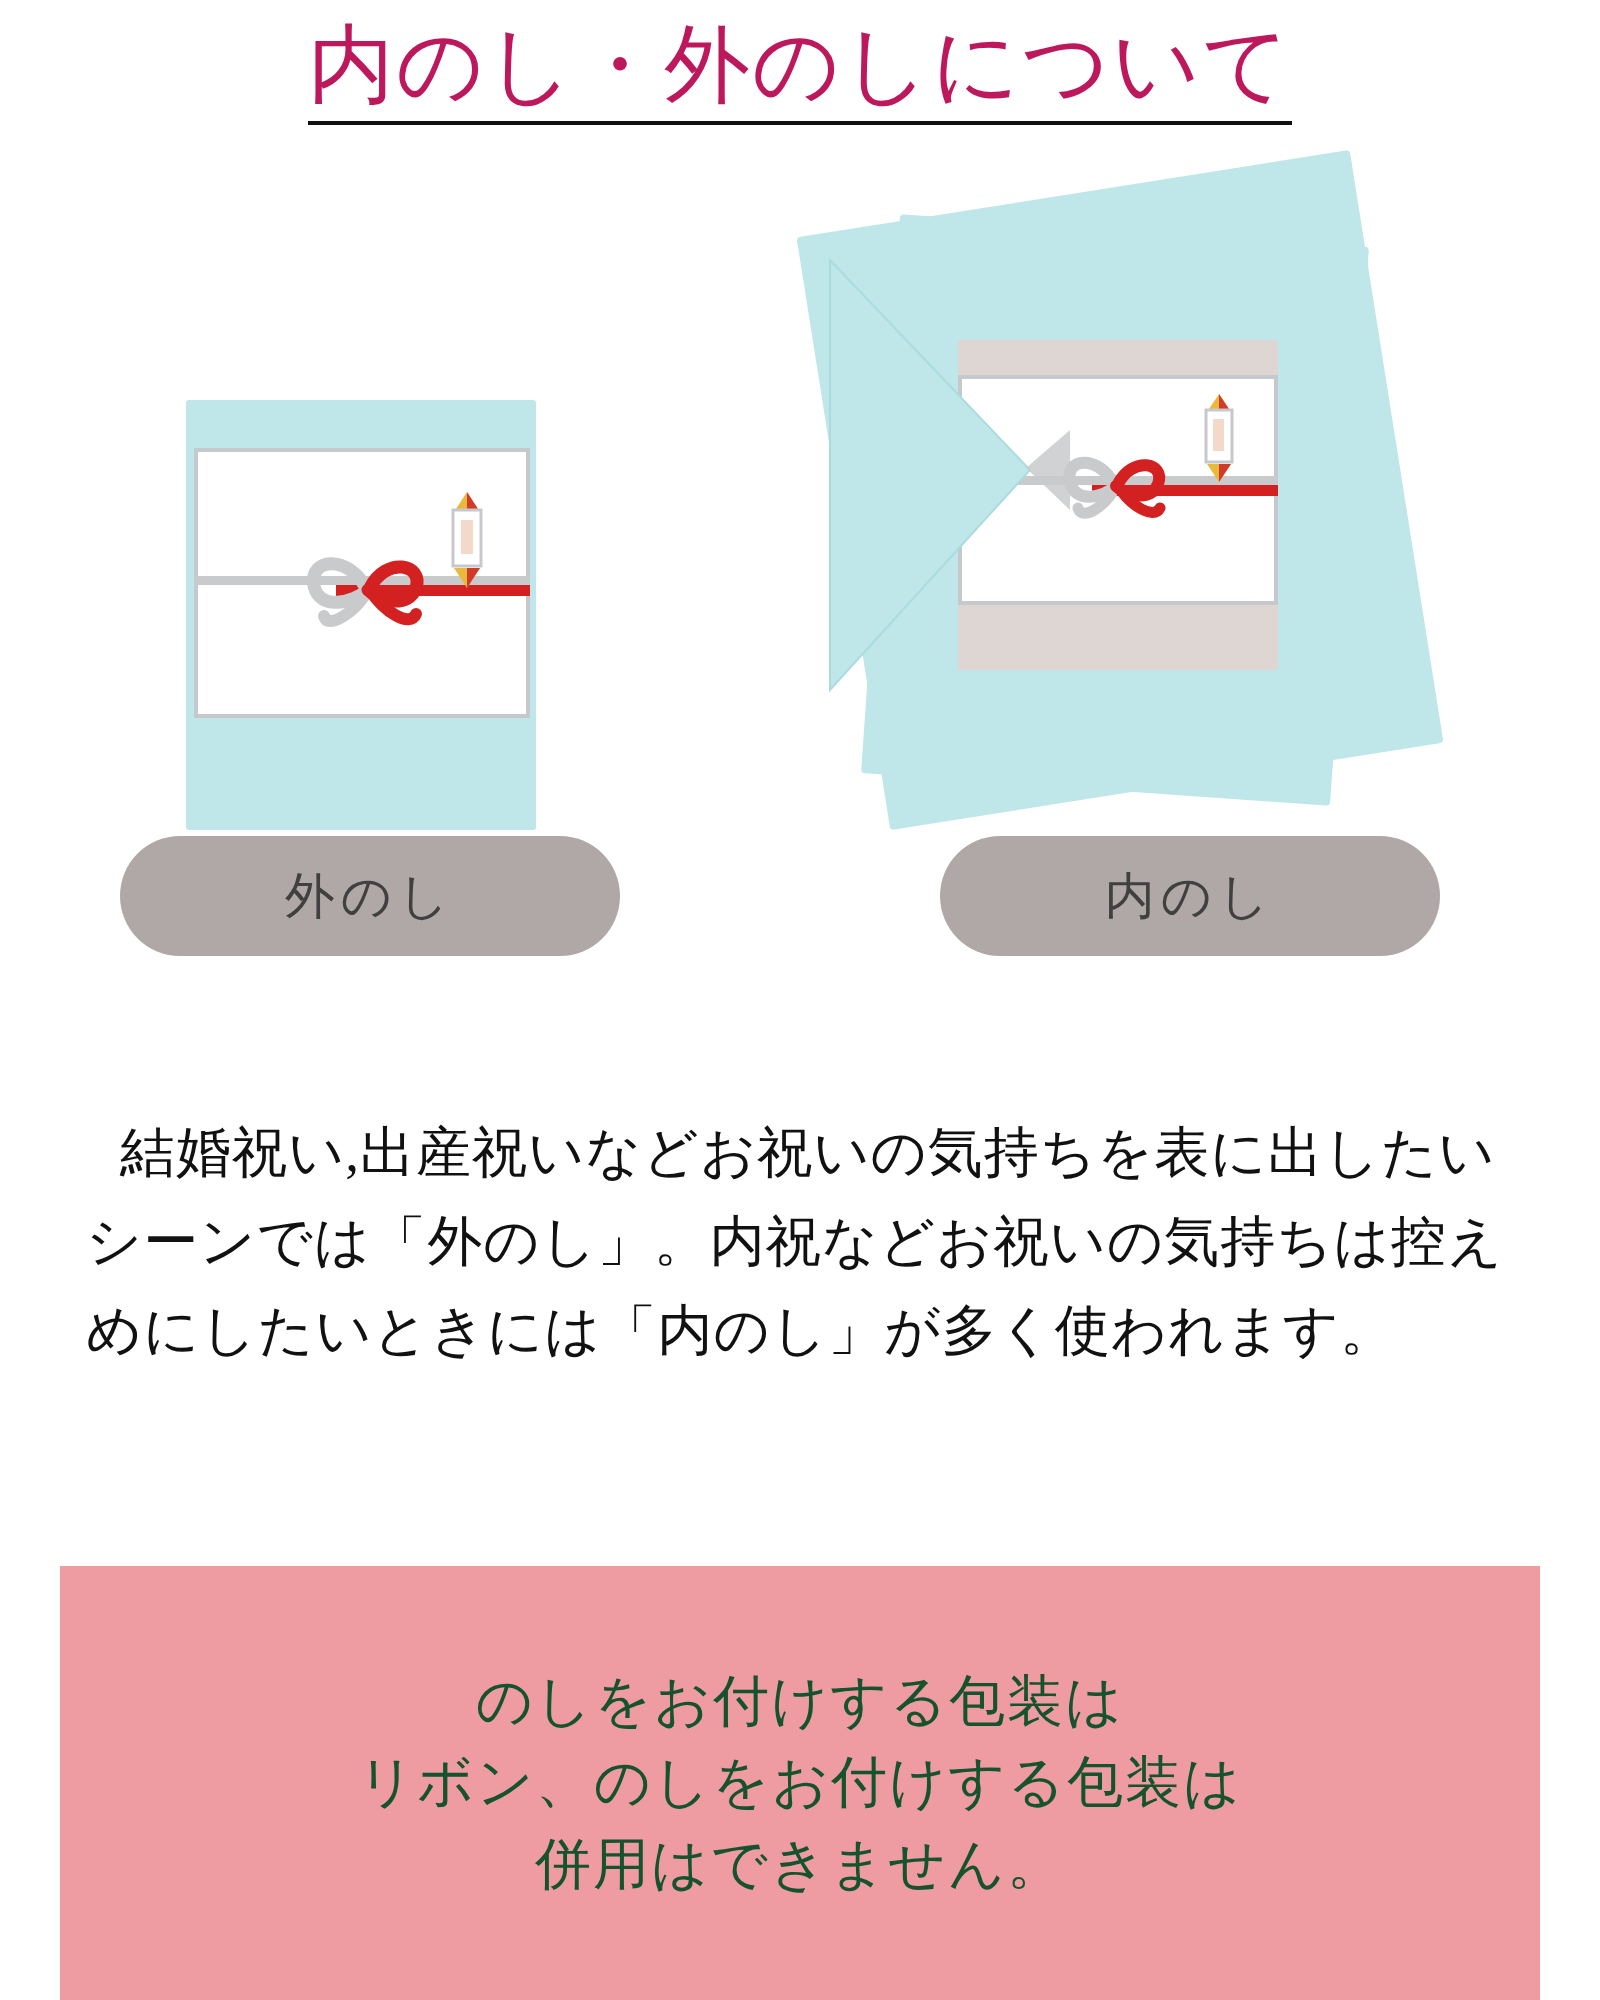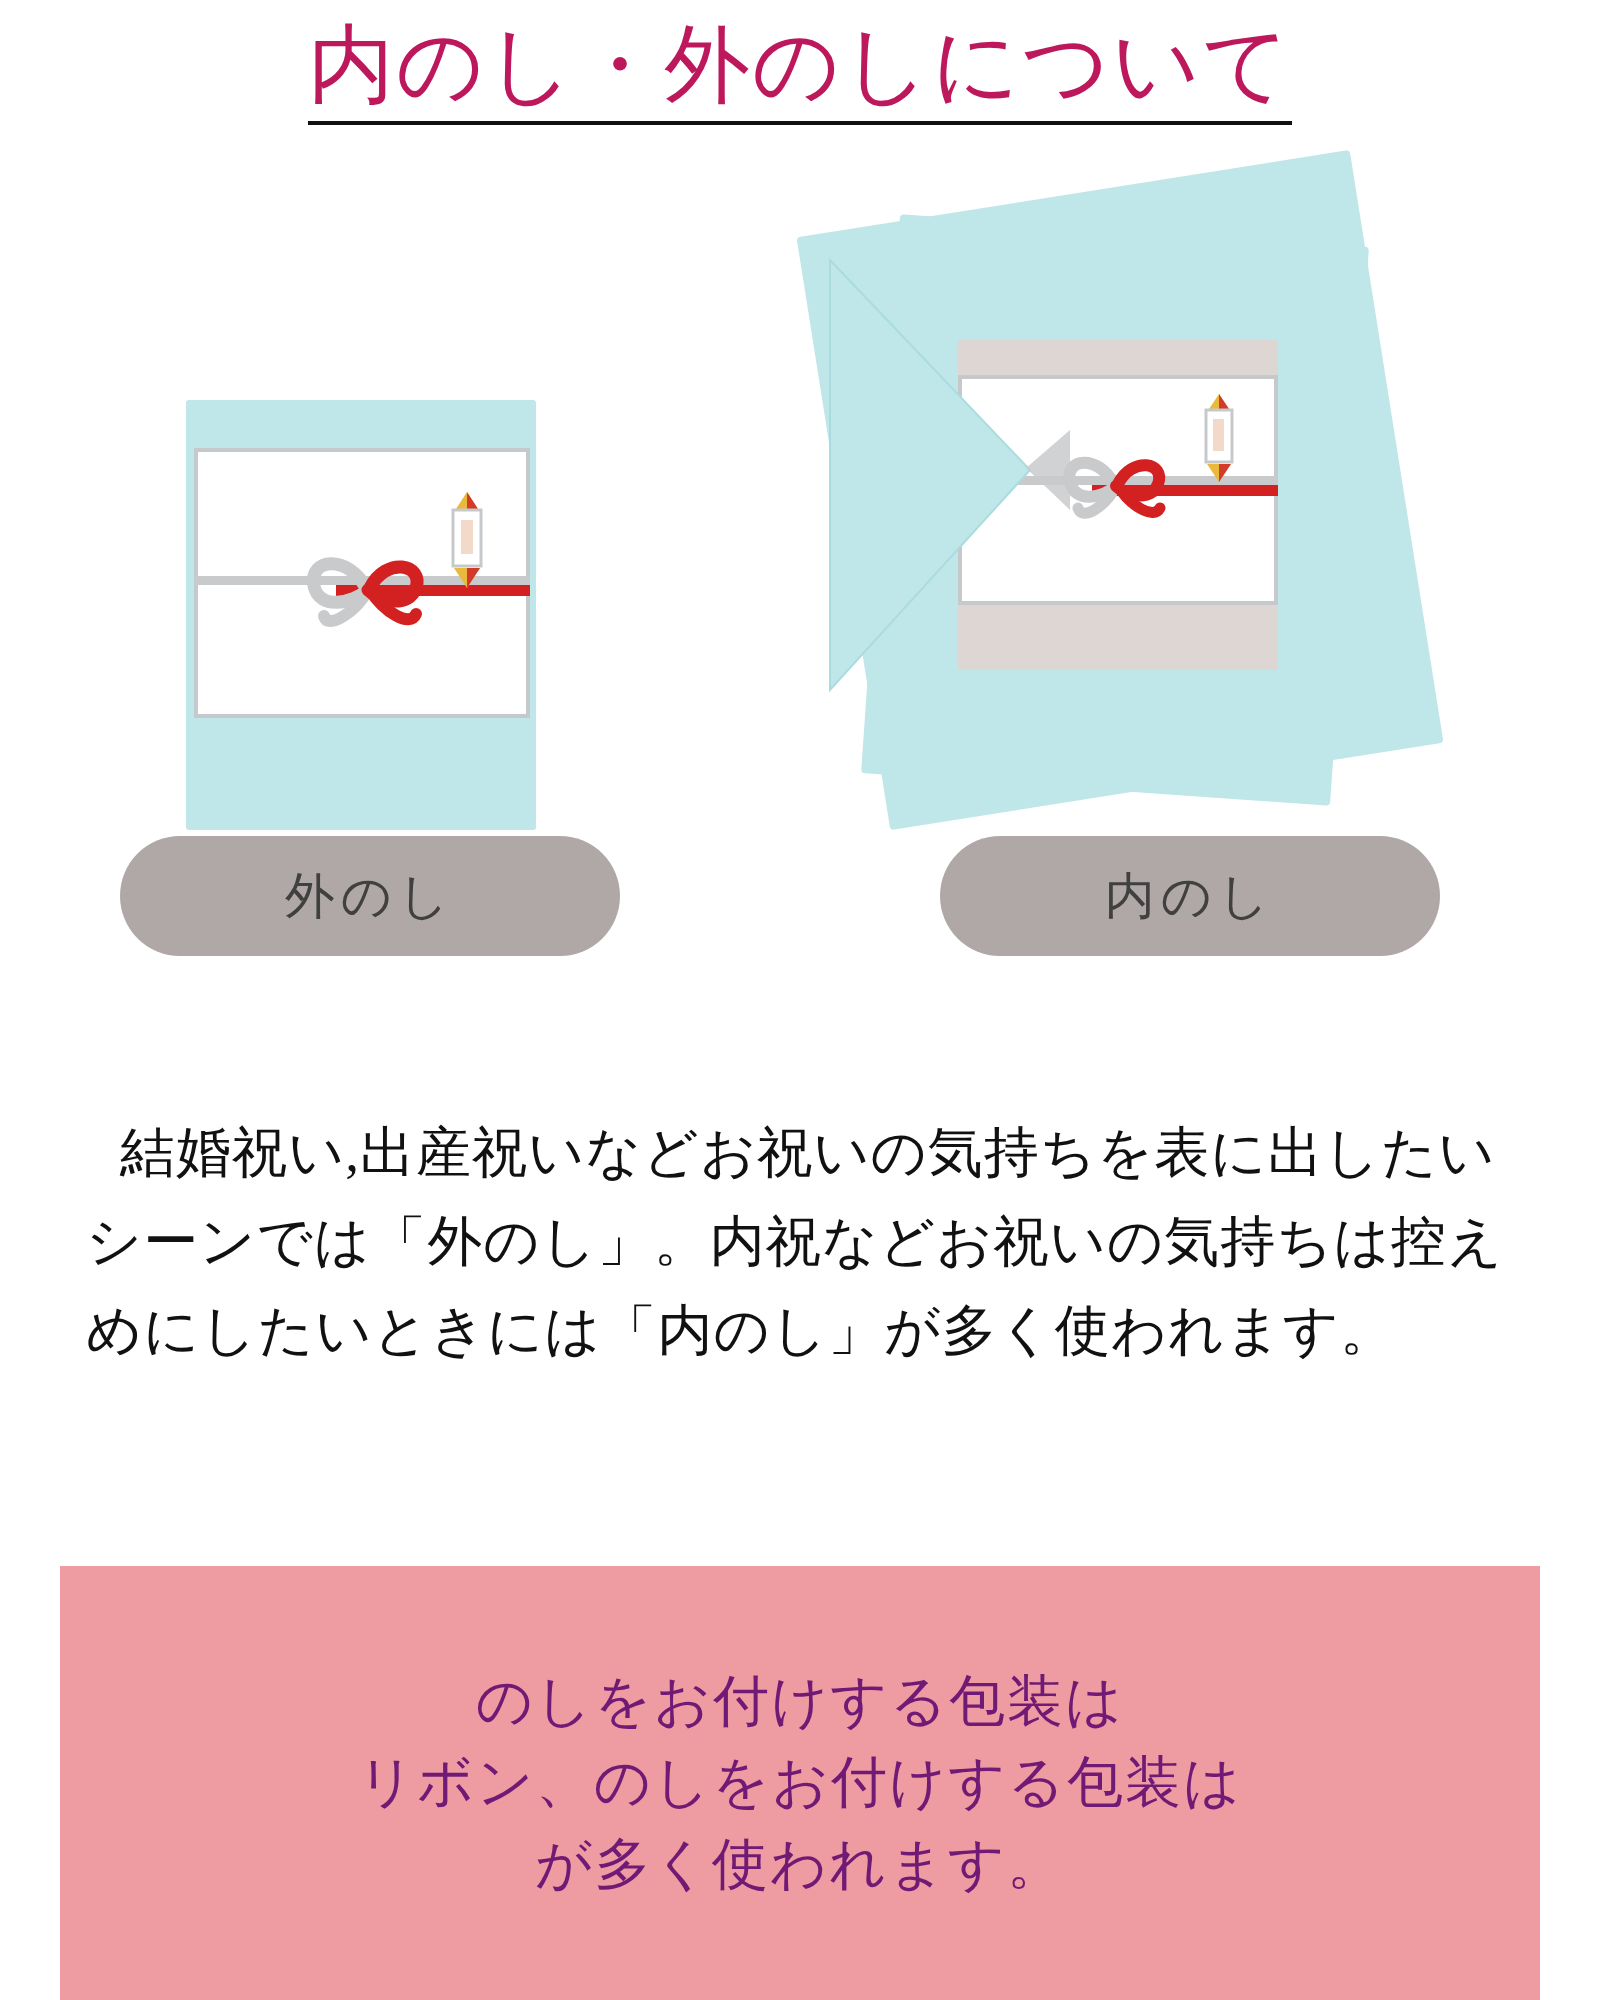--- a/index.html
+++ b/index.html
@@ -230,21 +230,21 @@
   .body-copy p { margin: 8px; text-indent: 34px; }
 
   
   .notice {
     position: absolute;
     left: 60px;
     top: 1566px;
     width: 1480px;
     height: 434px;
     background: #ef9ba2;
-    color: #701a75;
+    color: #14532d;
     display: flex;
     flex-direction: column;
     align-items: center;
     justify-content: center;
     text-align: center;
     font-size: 56px;
     line-height: 1.45;
     letter-spacing: 2px;
   }
   .notice .line { display: block; }
@@ -332,14 +332,14 @@
   </div>
 </div>
 
 <div class="body-copy">
   <p>結婚祝い,出産祝いなどお祝いの気持ちを表に出したいシーンでは「外のし」。内祝などお祝いの気持ちは控えめにしたいときには「内のし」が多く使われます。</p>
 </div>
 
 <div class="notice">
   <span class="line">のしをお付けする包装は</span>
   <span class="line">リボン、のしをお付けする包装は</span>
-  <span class="line">が多く使われます。</span>
+  <span class="line">併用はできません。</span>
 </div>
 
 </body></html>

